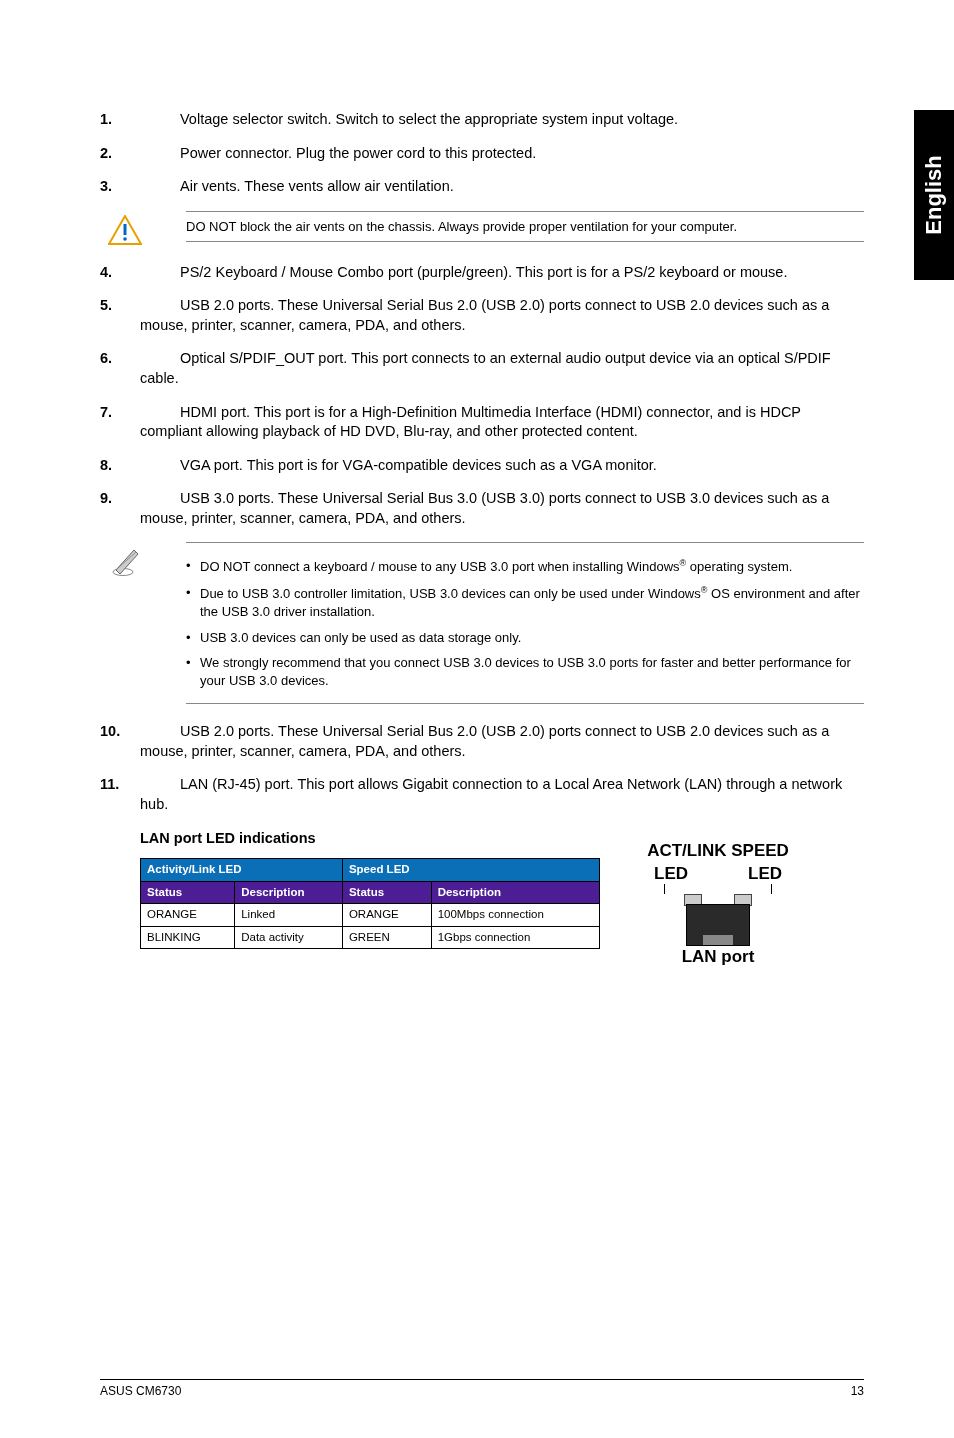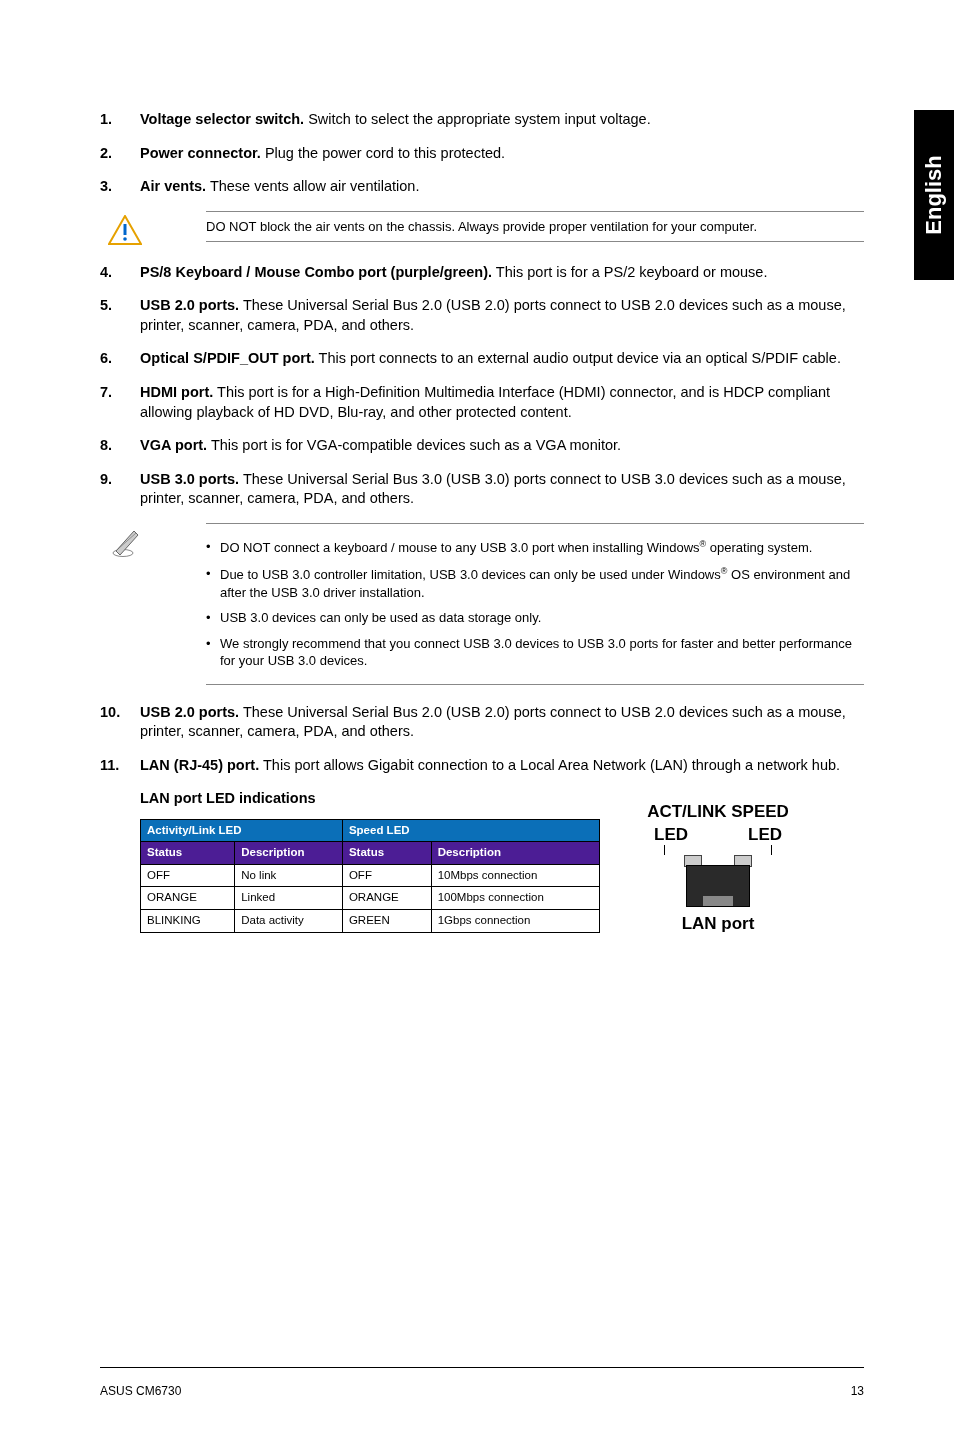--- a/index.html
+++ b/index.html
@@ -37,40 +37,40 @@
   .list-item {
     display: flex;
     margin-bottom: 14px;
   }
   .list-num {
     width: 40px;
     flex-shrink: 0;
     font-weight: bold;
   }
   .list-body { flex: 1; }
-  .bold { font-weight: bold; }
+  .bold { font-weight: normal; margin-left: 40px; }
   .note-box {
     display: flex;
     margin: 6px 0 18px 0;
     align-items: flex-start;
   }
   .note-icon {
     width: 50px;
     flex-shrink: 0;
     display: flex;
     justify-content: center;
     padding-top: 4px;
   }
   .note-text {
     flex: 1;
     border-top: 1px solid #888;
     border-bottom: 1px solid #888;
     padding: 6px 0;
     font-size: 13px;
-    margin-left: 56px;
+    margin-left: 36px;
   }
   .note-text ul { list-style: none; }
   .note-text li {
     position: relative;
     padding-left: 14px;
     margin: 8px 0;
   }
   .note-text li::before {
     content: "•";
     position: absolute;
@@ -118,28 +118,28 @@
   }
   .rj-slot {
     position:absolute; bottom:0; left:16px; right:16px; height:10px;
     background:#888;
   }
   .rj-led {
     position:absolute; top:0; width:18px; height:12px; background:#ccc; border:1px solid #444;
   }
   .rj-led.l { left:4px; }
   .rj-led.r { right:4px; }
-  .rj-label { margin-top:6px; }
+  .rj-label { }
   .footer {
     position: absolute;
     bottom: 40px;
     left: 100px;
     right: 90px;
     border-top: 1px solid #000;
-    padding-top: 16px;
+    padding-top: 4px;
     font-size: 12px;
     display: flex;
     justify-content: space-between;
   }
 </style>
 </head>
 <body>
 
 <div class="side-tab">
     <span>English</span>
@@ -166,21 +166,21 @@
           <polygon points="17,1 33,29 1,29" fill="none" stroke="#e6a100" stroke-width="2"></polygon>
           <line x1="17" y1="9" x2="17" y2="20" stroke="#0066cc" stroke-width="3"></line>
           <circle cx="17" cy="24" r="1.8" fill="#0066cc"></circle>
         </svg>
     </div>
     <div class="note-text">DO NOT block the air vents on the chassis. Always provide proper ventilation for your computer.</div>
   </div>
 
   <div class="list-item">
     <div class="list-num">4.</div>
-    <div class="list-body"><span class="bold">PS/8 Keyboard / Mouse Combo port (purple/green).</span> <span>This port is for a PS/2 keyboard or mouse.</span></div>
+    <div class="list-body"><span class="bold">PS/2 Keyboard / Mouse Combo port (purple/green).</span> <span>This port is for a PS/2 keyboard or mouse.</span></div>
   </div>
   <div class="list-item">
     <div class="list-num">5.</div>
     <div class="list-body"><span class="bold">USB 2.0 ports.</span> <span>These Universal Serial Bus 2.0 (USB 2.0) ports connect to USB 2.0 devices such as a mouse, printer, scanner, camera, PDA, and others.</span></div>
   </div>
   <div class="list-item">
     <div class="list-num">6.</div>
     <div class="list-body"><span class="bold">Optical S/PDIF_OUT port.</span> <span>This port connects to an external audio output device via an optical S/PDIF cable.</span></div>
   </div>
   <div class="list-item">
@@ -230,26 +230,20 @@
       <tbody>
           <tr>
         <th class="hdr-blue" colspan="2">Activity/Link LED</th>
         <th class="hdr-blue" colspan="2">Speed LED</th>
       </tr>
       <tr>
         <th class="hdr-gray">Status</th>
         <th class="hdr-gray">Description</th>
         <th class="hdr-gray">Status</th>
         <th class="hdr-gray">Description</th>
-      </tr>
-      <tr>
-        <td>OFF</td>
-        <td>No link</td>
-        <td>OFF</td>
-        <td>10Mbps connection</td>
       </tr>
       <tr>
         <td>ORANGE</td>
         <td>Linked</td>
         <td>ORANGE</td>
         <td>100Mbps connection</td>
       </tr>
       <tr>
         <td>BLINKING</td>
         <td>Data activity</td>

